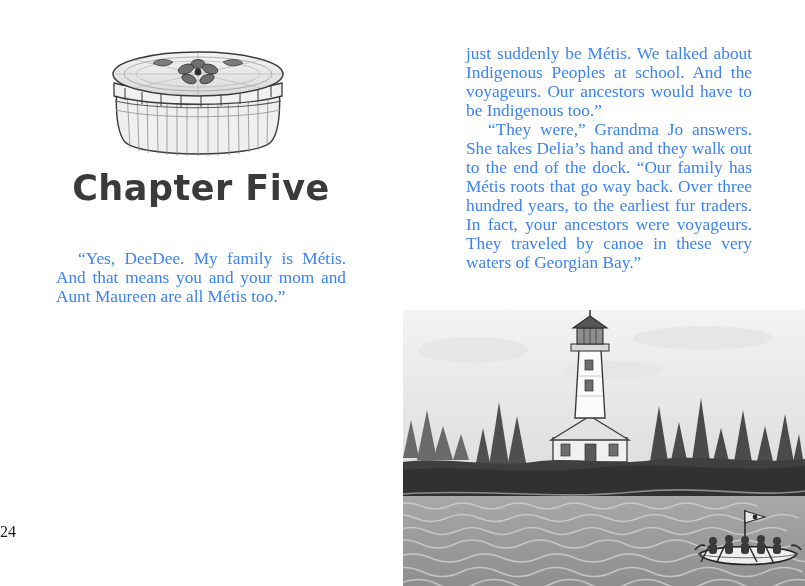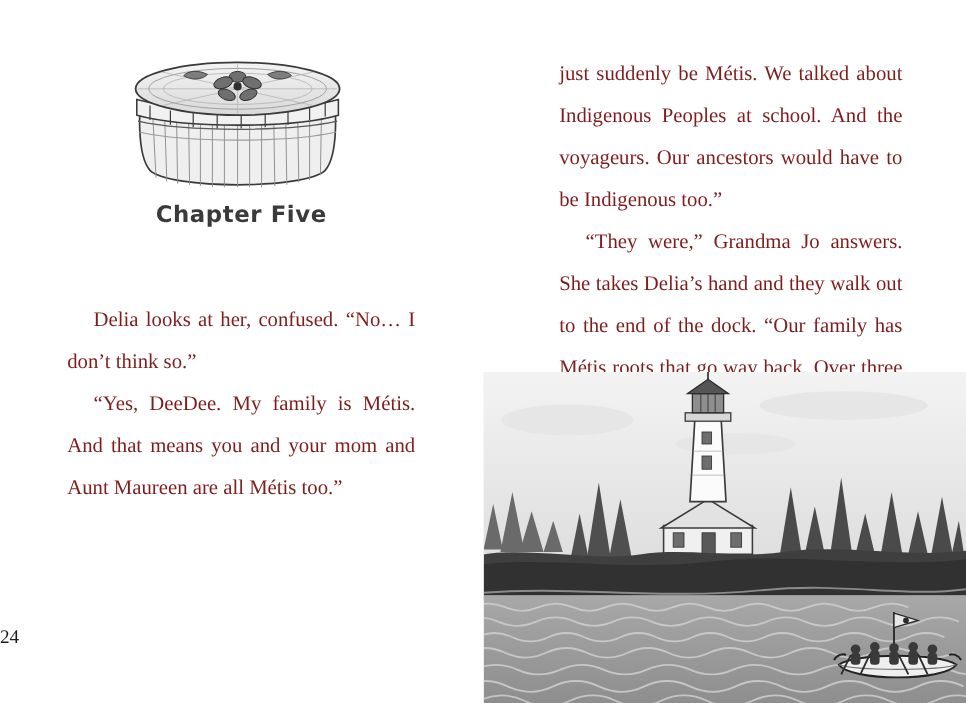--- a/index.html
+++ b/index.html
@@ -34,31 +34,31 @@
   }
 
   .chapter-title {
     position: absolute;
     left: 0;
     top: 168px;
     width: 402px;
     text-align: center;
     font-family: "DejaVu Sans", sans-serif;
     font-weight: bold;
-    font-size: 19px;
+    font-size: 35px;
     letter-spacing: 0.5px;
     color: #3a3a3a;
   }
 
   .body-col {
     position: absolute;
     font-family: "Liberation Serif", serif;
     font-size: 17.3px;
-    line-height: 35px;
-    color: #7f1d1d;
+    line-height: 19px;
+    color: #3b82f6;
     text-align: justify;
     text-justify: inter-word;
   }
   .body-col.left {
     left: 56px;
     top: 249px;
     width: 290px;
   }
   .body-col.right {
     left: 466px;
@@ -175,21 +175,20 @@
         <circle cx="103" cy="34" r="3.4" fill="#2f2f2f"></circle>
 
         <path d="M128 24 C136 20 144 21 148 25 C142 29 133 29 128 24 Z" fill="#7d7d7d" stroke="#343434" stroke-width="0.7"></path>
         <path d="M78 24 C70 20 62 21 58 25 C64 29 73 29 78 24 Z" fill="#7d7d7d" stroke="#343434" stroke-width="0.7"></path>
       </svg>
     </div>
 
     <div class="chapter-title">Chapter Five</div>
 
     <div class="body-col left">
-      <p class="indent">Delia looks at her, confused. “No… I don’t think so.”</p>
       <p class="indent">“Yes, DeeDee. My family is Métis. And that means you and your mom and Aunt Maureen are all Métis too.”</p>
     </div>
 
     <div class="page-number">24</div>
   </div>
 
   <div class="right-page">
 
     <div class="body-col right">
       <p>just suddenly be Métis. We talked about Indigenous Peoples at school. And the voyageurs. Our ancestors would have to be Indigenous too.”</p>

